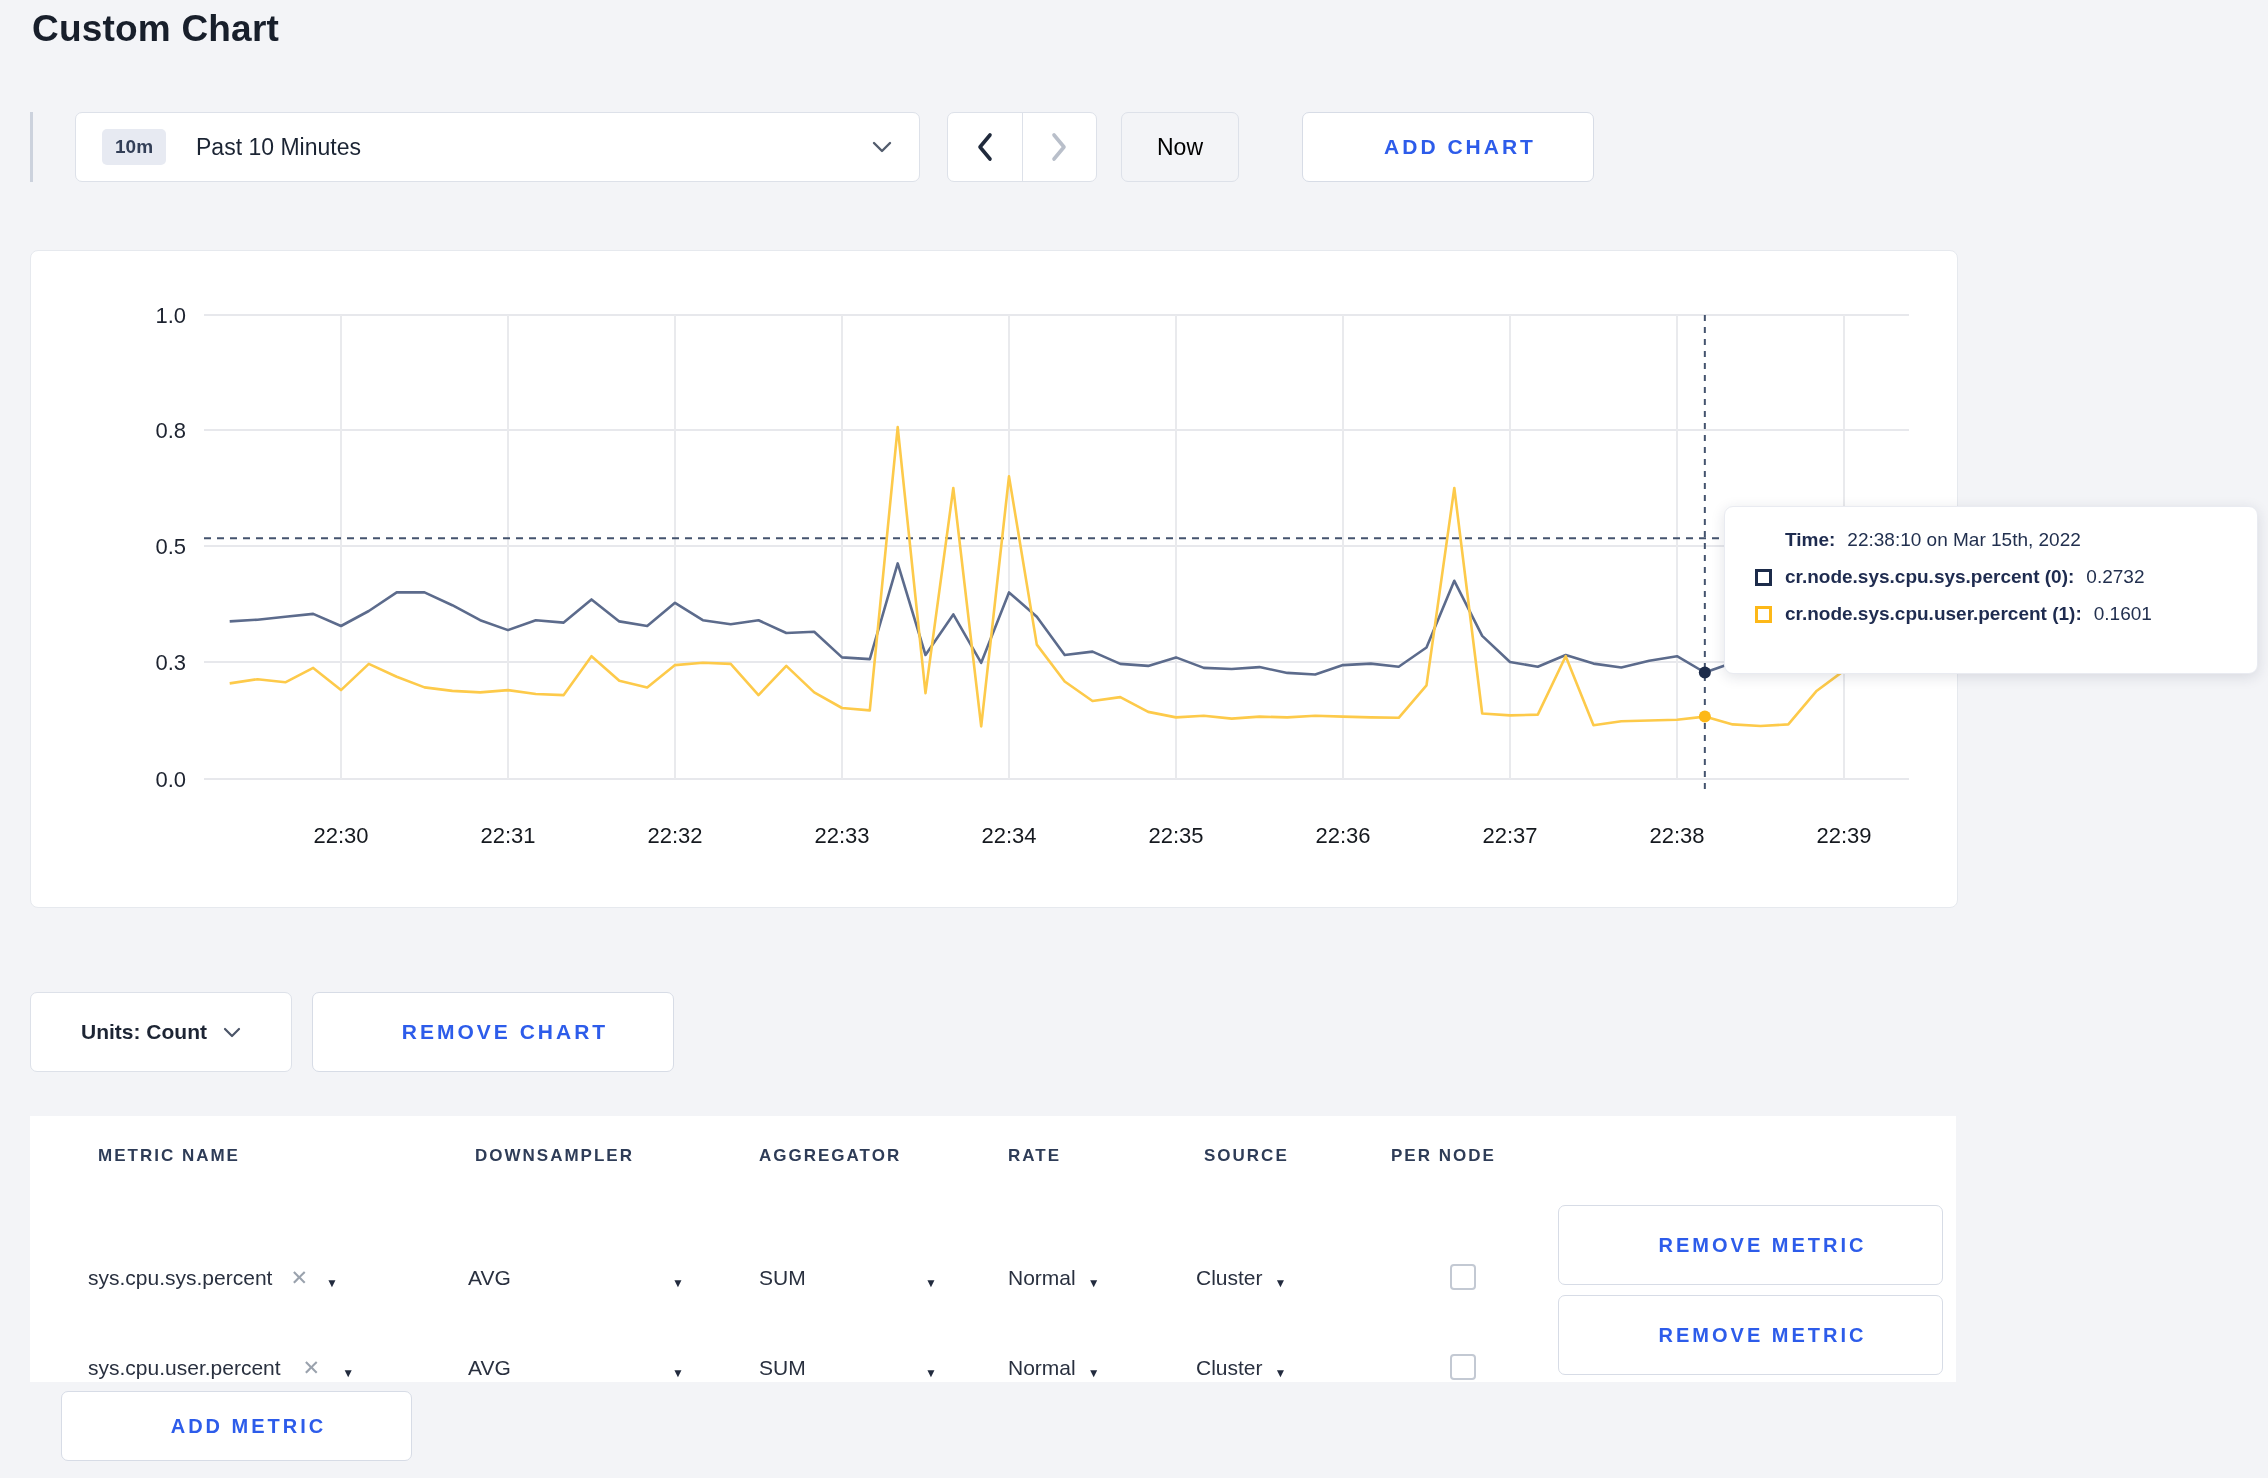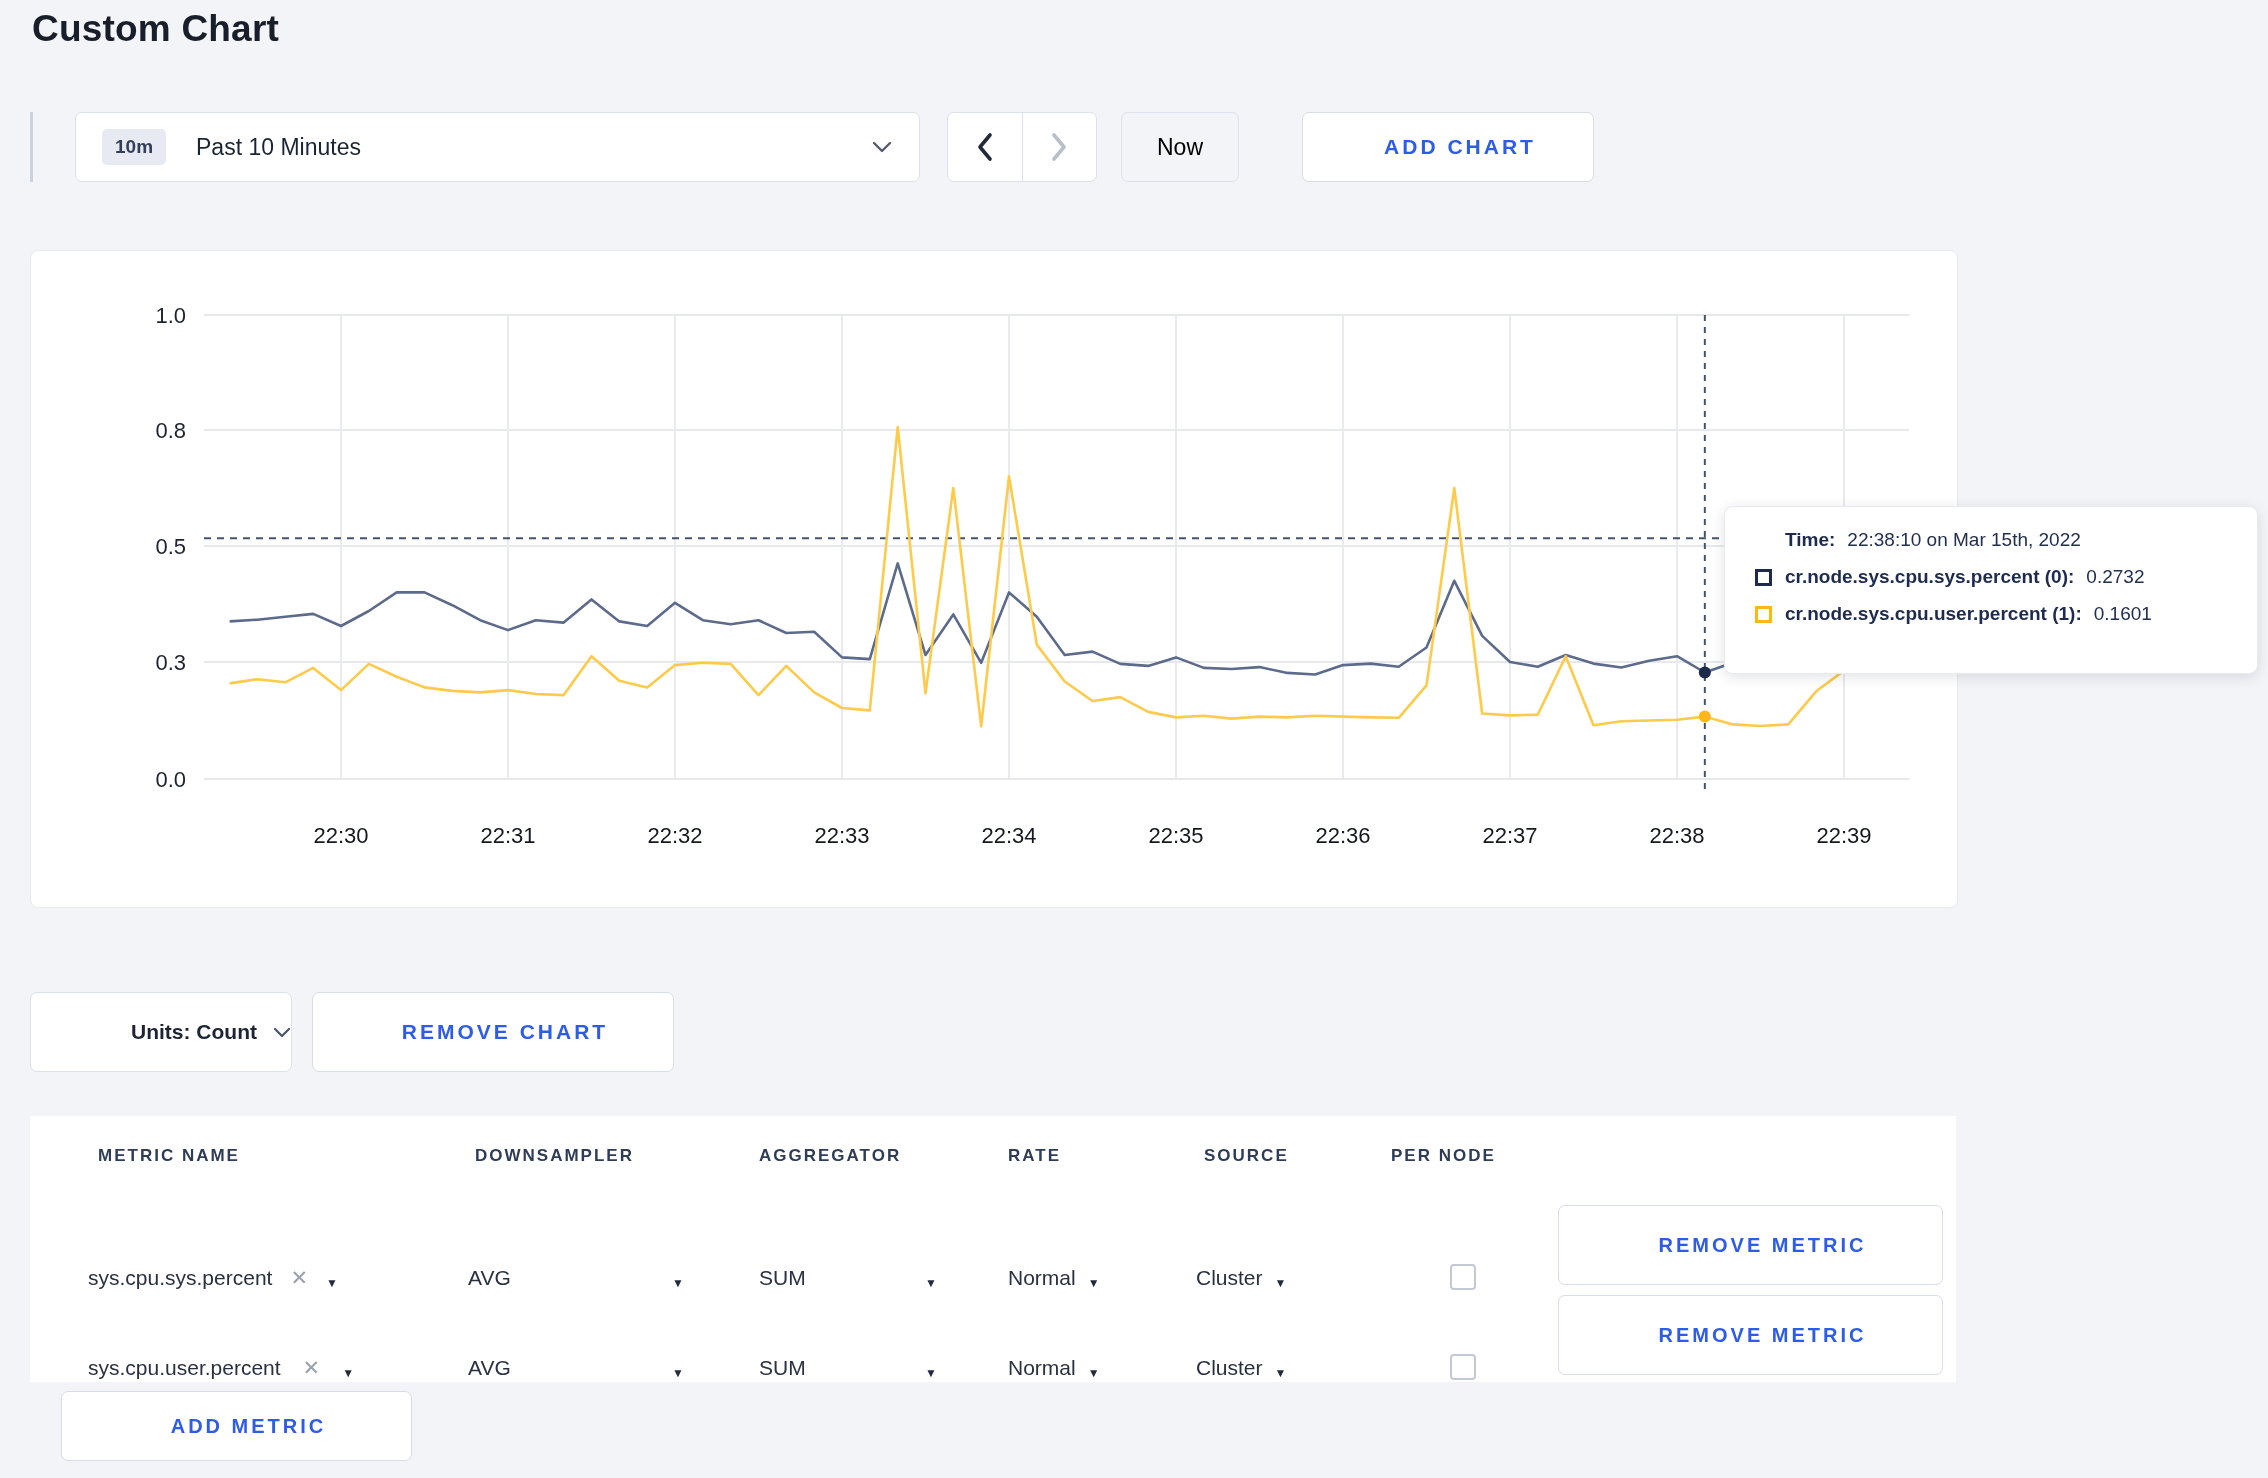--- a/index.html
+++ b/index.html
@@ -65,21 +65,21 @@
   .tt-swatch { width:17px; height:17px; margin-right:13px; flex:0 0 auto; background:#fff; }
   .tt-swatch.sys  { border:3px solid #1c2b4a; }
   .tt-swatch.user { border:3px solid #fdb818; }
   .tt-indent { width:30px; flex:0 0 auto; }
   .tt-label { font-weight:700; color:#1e2b4f; }
   .tt-value { margin-left:12px; }
   
   .units-box {
     position:absolute; left:30px; top:992px; width:262px; height:80px;
     background:#ffffff; border:1px solid #dde1e9; border-radius:7px;
-    display:flex; align-items:center; justify-content:flex-end; gap:16px; cursor:pointer;
+    display:flex; align-items:center; justify-content:center; gap:16px; cursor:pointer;
   }
   .units-text { font-size:21px; font-weight:700; color:#1d2534; }
   .remove-chart-btn { position:absolute; left:312px; top:992px; width:362px; height:80px; font-size:21px; }
   
   .metrics-panel {
     position:absolute; left:30px; top:1116px; width:1926px; height:266px;
     background:#ffffff;
   }
   .col-head {
     position:absolute; top:30px; font-size:17px; font-weight:700;

